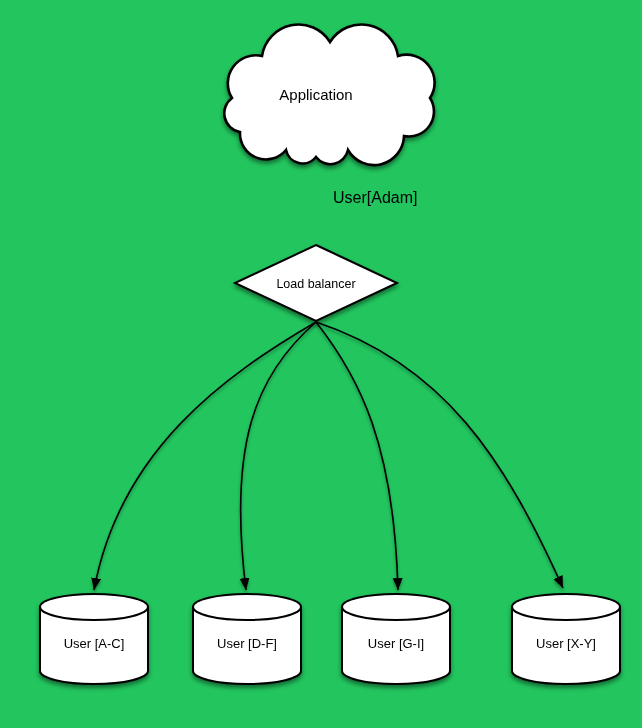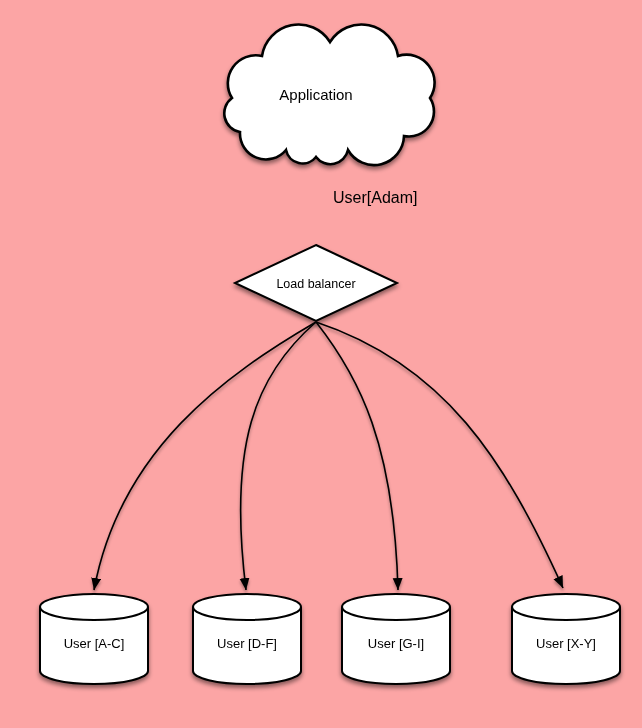--- a/index.html
+++ b/index.html
@@ -5,21 +5,21 @@
   html, body {
     margin: 0;
     padding: 0;
     background: #ffffff;
     font-family: "Liberation Sans", sans-serif;
   }
   .stage {
     position: relative;
     width: 642px;
     height: 728px;
-    background: #fca5a5;
+    background: #22c55e;
     overflow: hidden;
   }
   svg { display: block; }
   .shape {
     fill: #ffffff;
     stroke: #000000;
   }
   .edge {
     fill: none;
     stroke: #000000;

